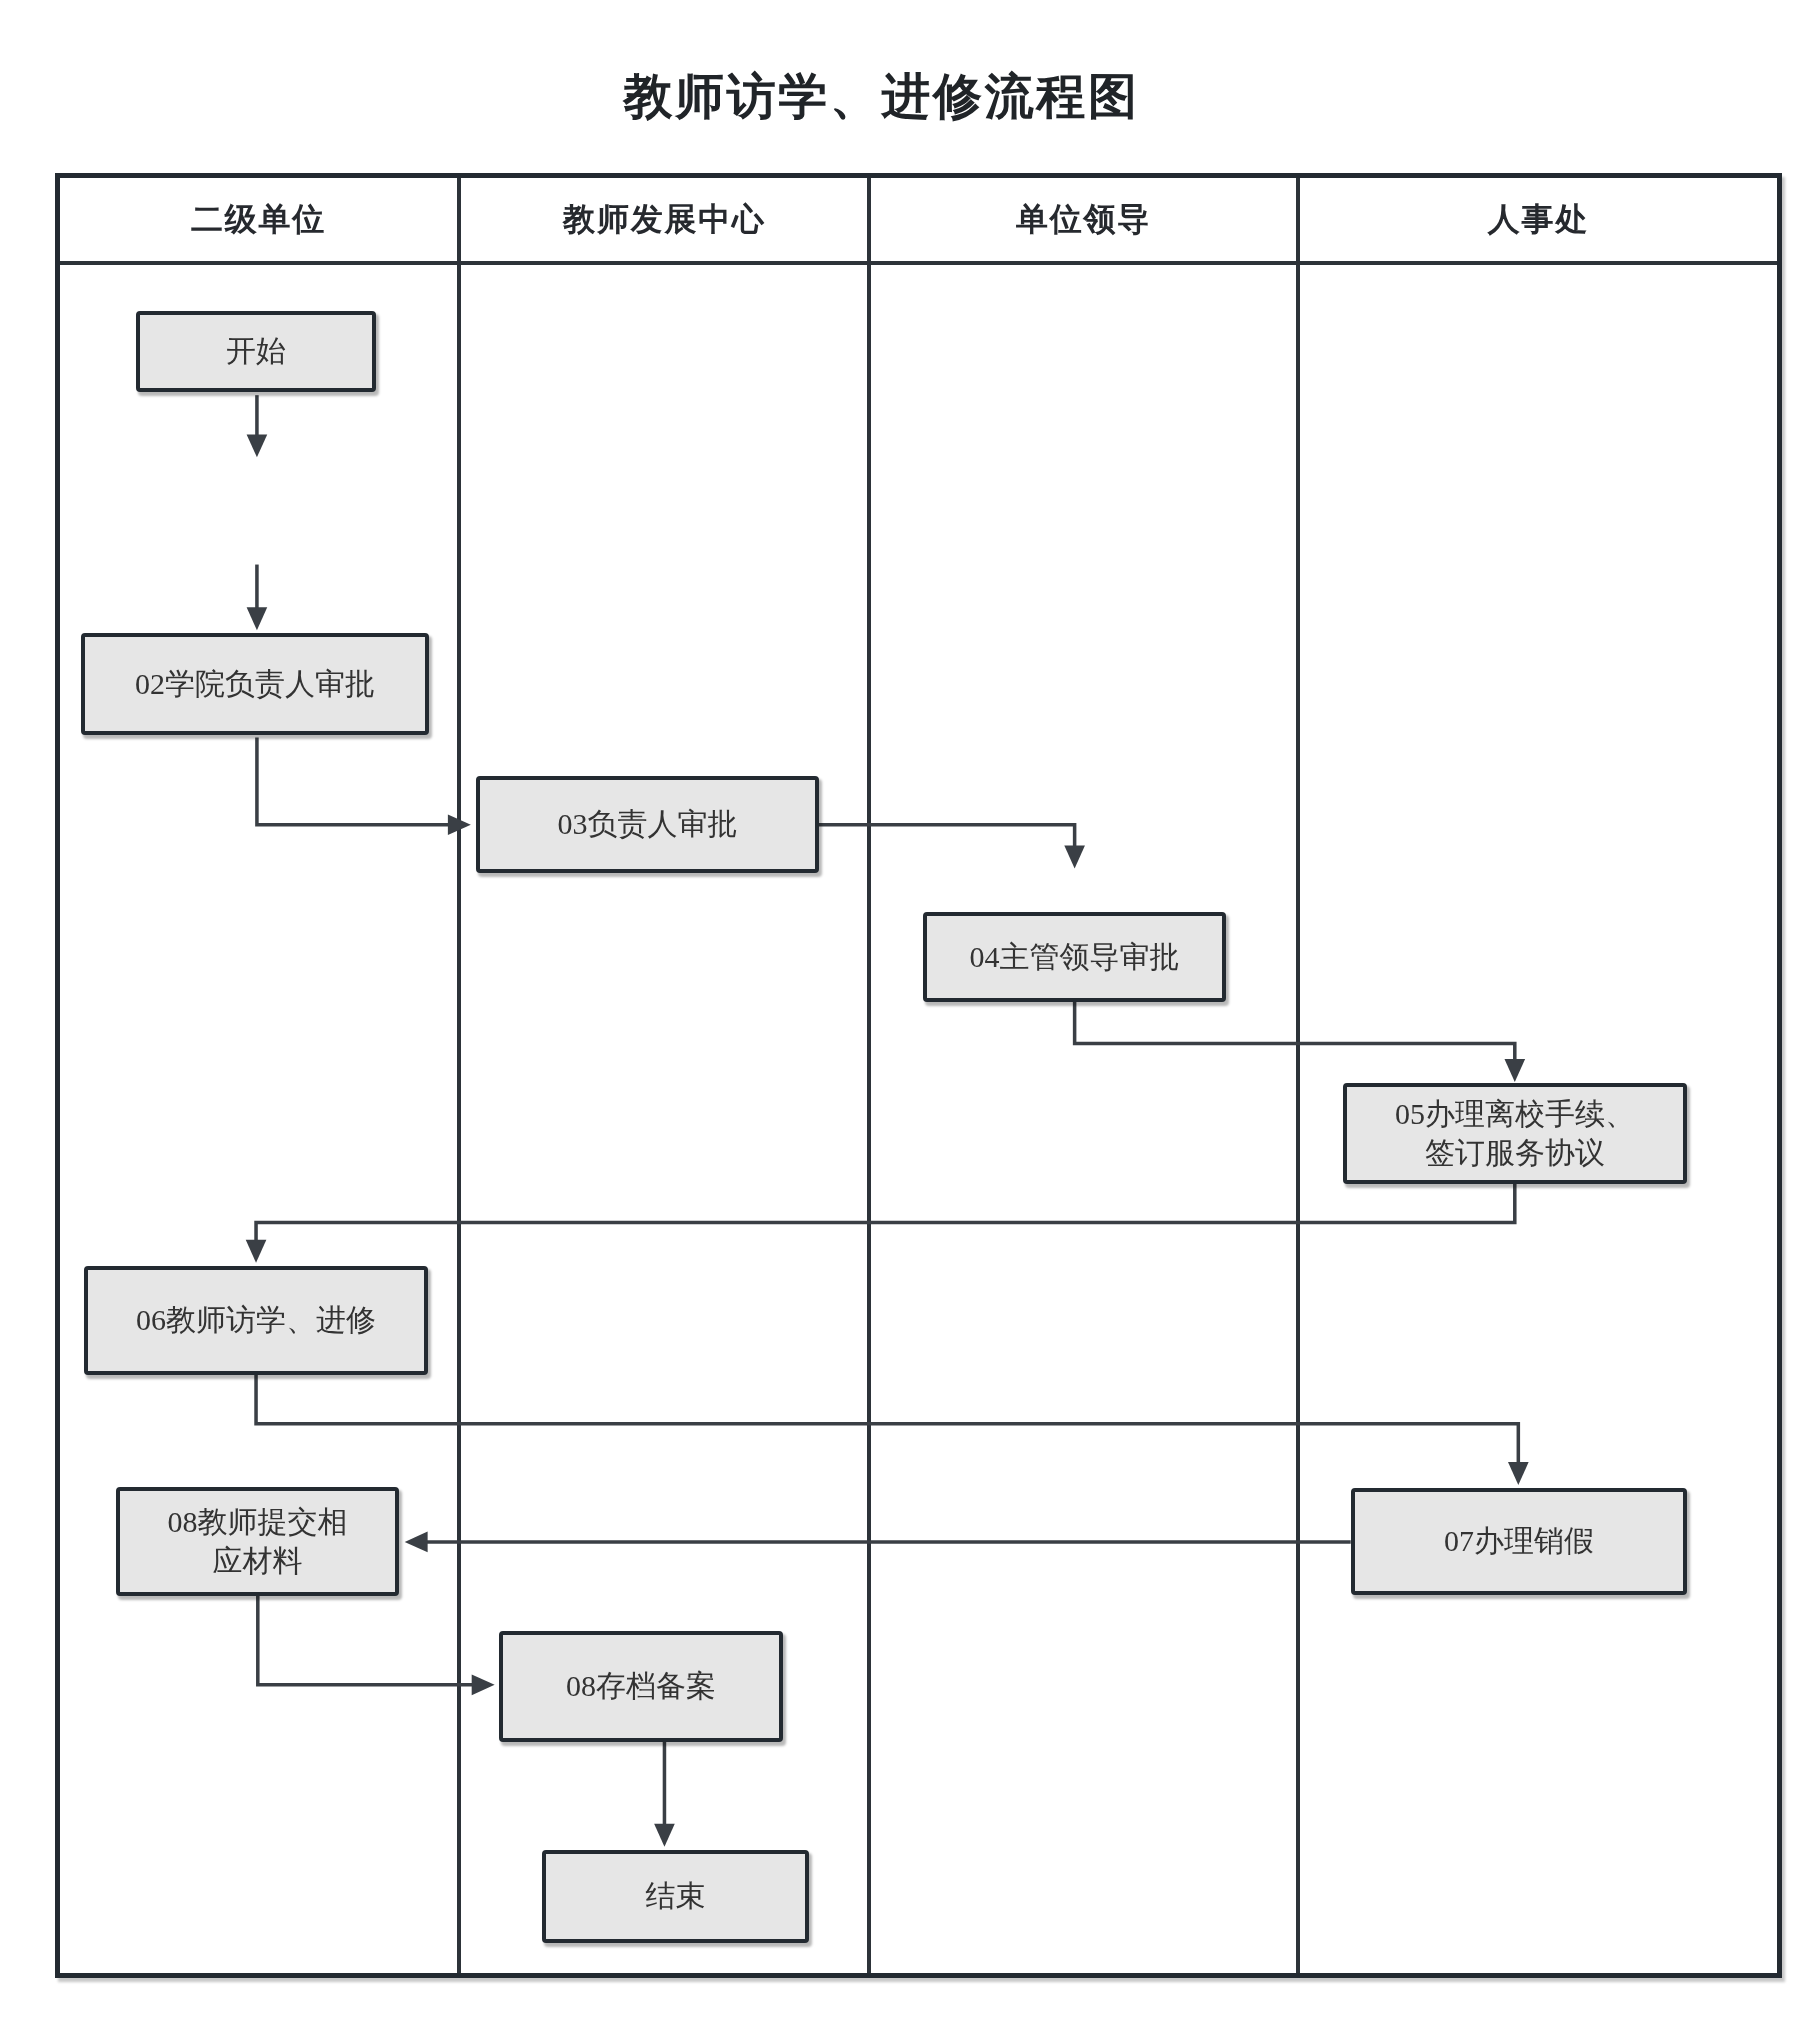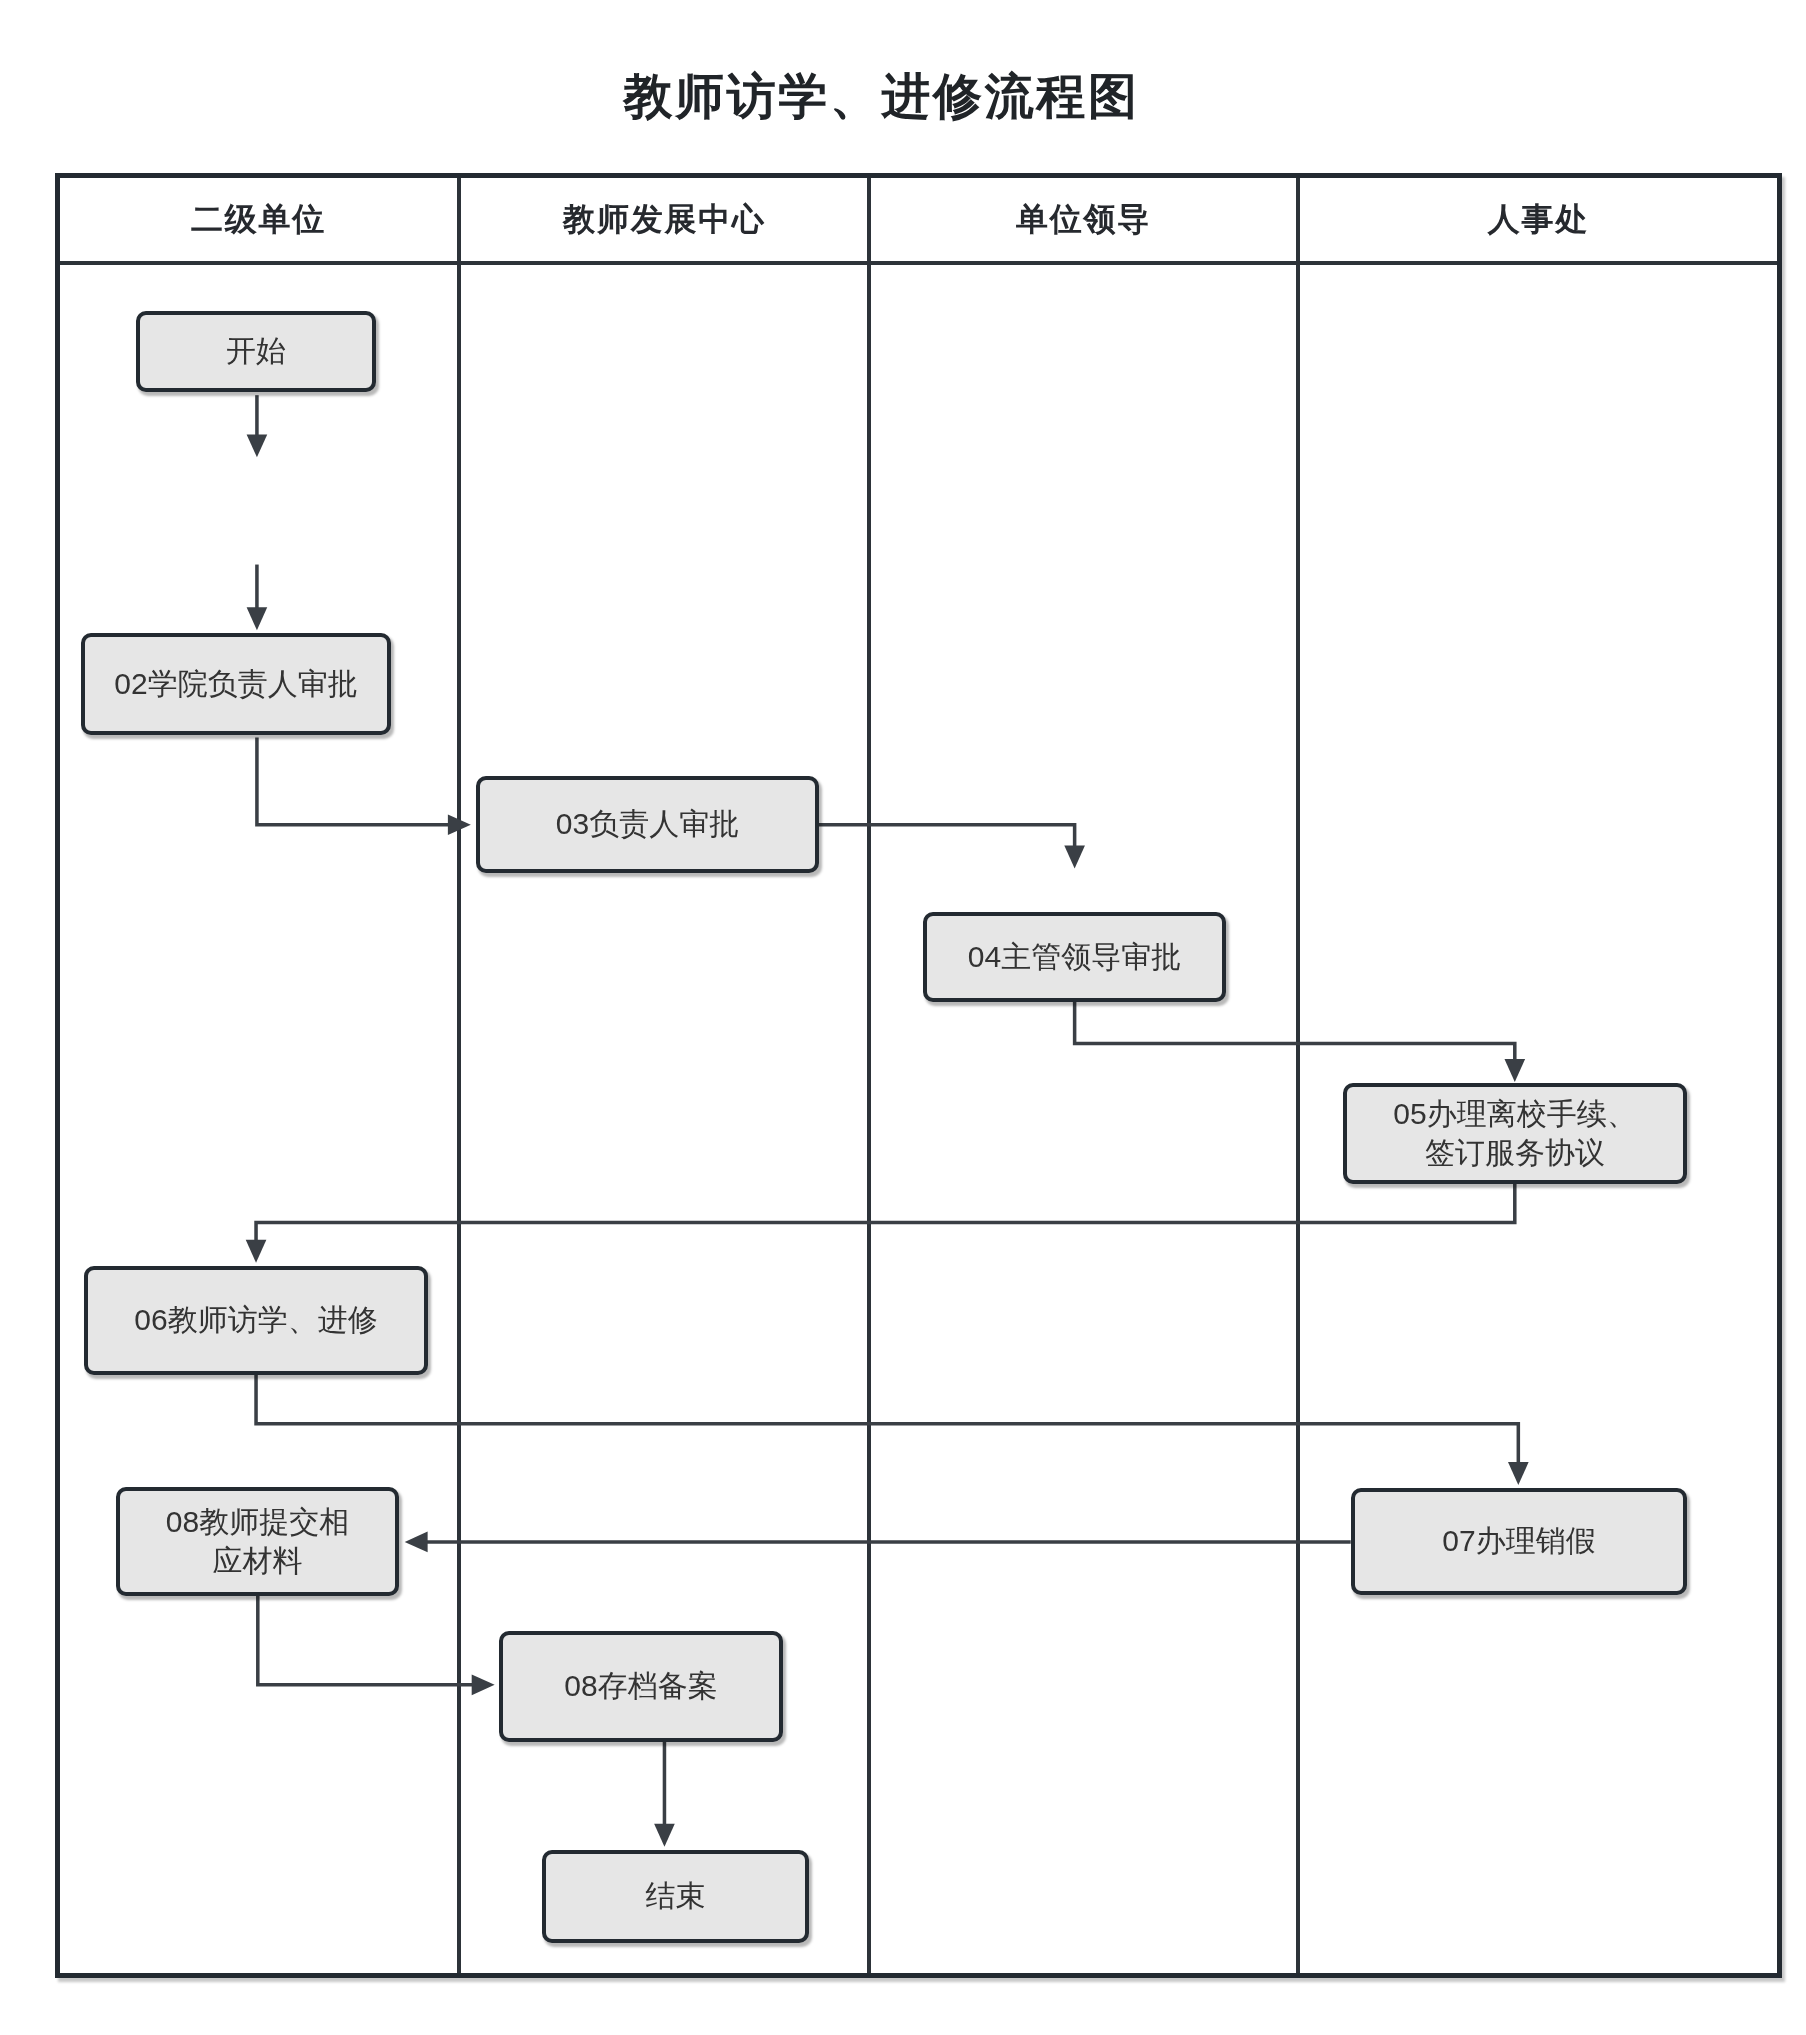--- a/index.html
+++ b/index.html
@@ -28,23 +28,23 @@
     box-shadow:2.6px 3.5px 2.6px rgba(0,0,0,0.22);
   }
   .vline{position:absolute;top:0;bottom:0;width:3.5px;background:var(--lane-line);}
   .hline{position:absolute;left:0;right:0;top:83px;height:3.5px;background:var(--lane-line);}
   .hdr{
     position:absolute;top:0;height:83px;display:flex;align-items:center;justify-content:center;
     font-size:32px;font-weight:bold;color:#26292e;letter-spacing:1.8px;
   }
   .node{
     position:absolute;box-sizing:border-box;
-    background:var(--node-fill);border:4.4px solid var(--node-border);border-radius:10px;
+    background:var(--node-fill);border:4.4px solid var(--node-border);border-radius:4px;
     display:flex;align-items:center;justify-content:center;text-align:center;
-    font-family:Liberation Sans, sans-serif;
+    font-family:Liberation Serif, serif;
     font-size:30px;color:var(--text);line-height:1.28;white-space:pre-line;
     box-shadow:2.6px 3.5px 2.6px rgba(0,0,0,0.28);
   }
   .edges{position:absolute;left:0;top:0;pointer-events:none;}
   .edge{fill:none;stroke:var(--edge);stroke-width:4;}
   .arrowhead{fill:var(--edge);}
 </style>
 </head>
 <body>
 
@@ -76,21 +76,21 @@
     <path class="edge" marker-end="url(#arrow)" d="M926,935 H1218 V978"></path>
     <path class="edge" marker-end="url(#arrow)" d="M1218,1122 V1183 H1717 V1220"></path>
     <path class="edge" marker-end="url(#arrow)" d="M1717,1340 V1386 H290 V1425"></path>
     <path class="edge" marker-end="url(#arrow)" d="M290,1558 V1614 H1721 V1677"></path>
     <path class="edge" marker-end="url(#arrow)" d="M1531,1748 H465"></path>
     <path class="edge" marker-end="url(#arrow)" d="M292,1806 V1910 H554"></path>
     <path class="edge" marker-end="url(#arrow)" d="M753,1973 V2087"></path>
   </svg>
 
   <div class="node" style="left:136px;top:311px;width:240px;height:81px">开始</div>
-  <div class="node" style="left:81px;top:633px;width:310px;height:102px">02学院负责人审批</div>
+  <div class="node" style="left:81px;top:633px;width:348px;height:102px">02学院负责人审批</div>
   <div class="node" style="left:476px;top:776px;width:343px;height:97px">03负责人审批</div>
   <div class="node" style="left:923px;top:912px;width:303px;height:90px">04主管领导审批</div>
   <div class="node" style="left:1343px;top:1083px;width:344px;height:101px">05办理离校手续、
 签订服务协议</div>
   <div class="node" style="left:84px;top:1266px;width:344px;height:109px">06教师访学、进修</div>
   <div class="node" style="left:1351px;top:1488px;width:336px;height:107px">07办理销假</div>
   <div class="node" style="left:116px;top:1487px;width:283px;height:109px">08教师提交相
 应材料</div>
   <div class="node" style="left:499px;top:1631px;width:284px;height:111px">08存档备案</div>
   <div class="node" style="left:542px;top:1850px;width:267px;height:93px">结束</div>

